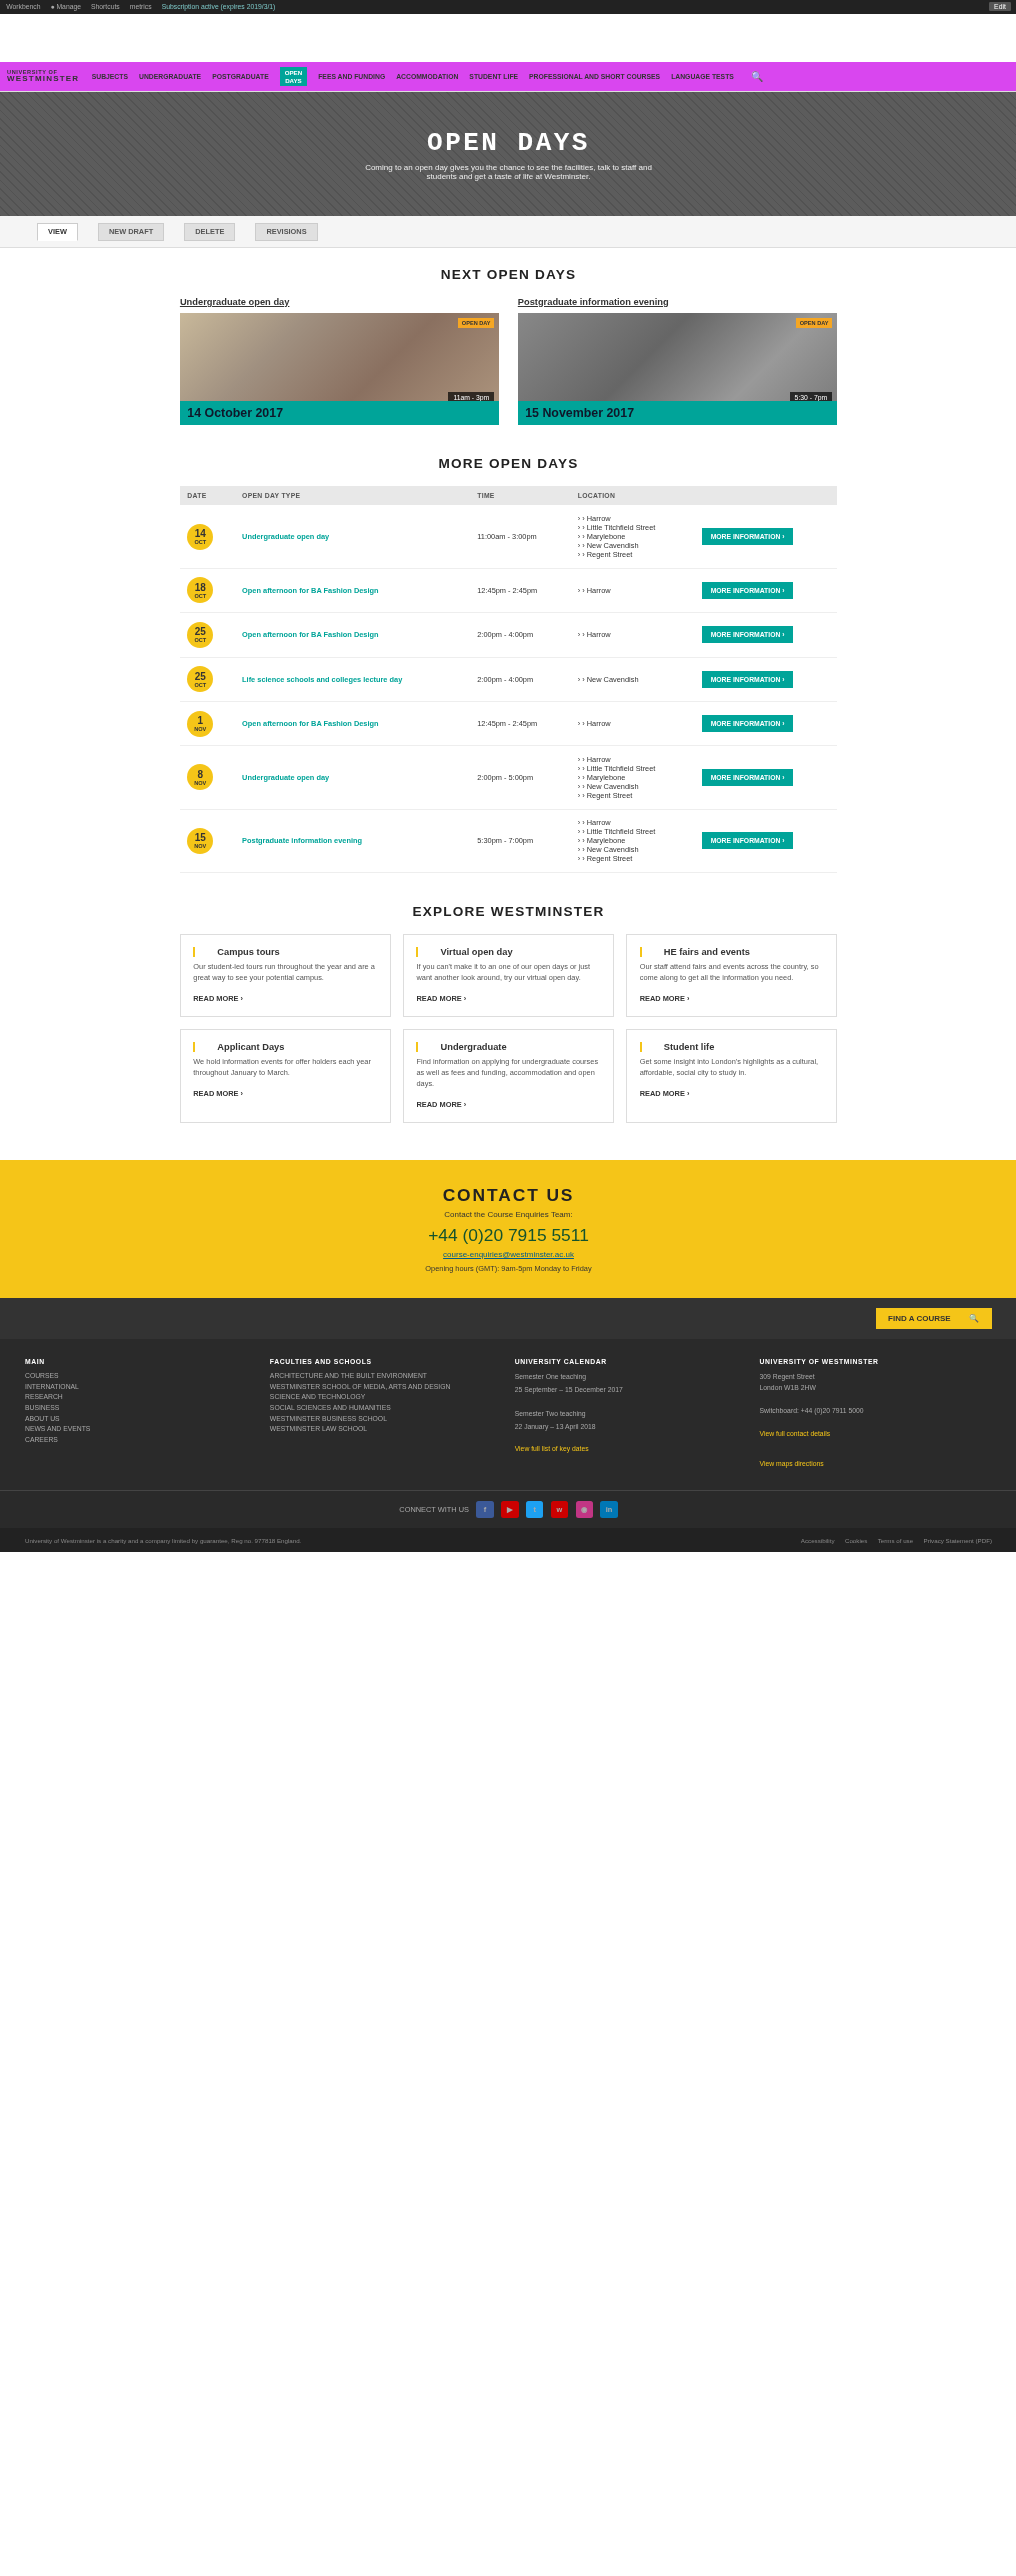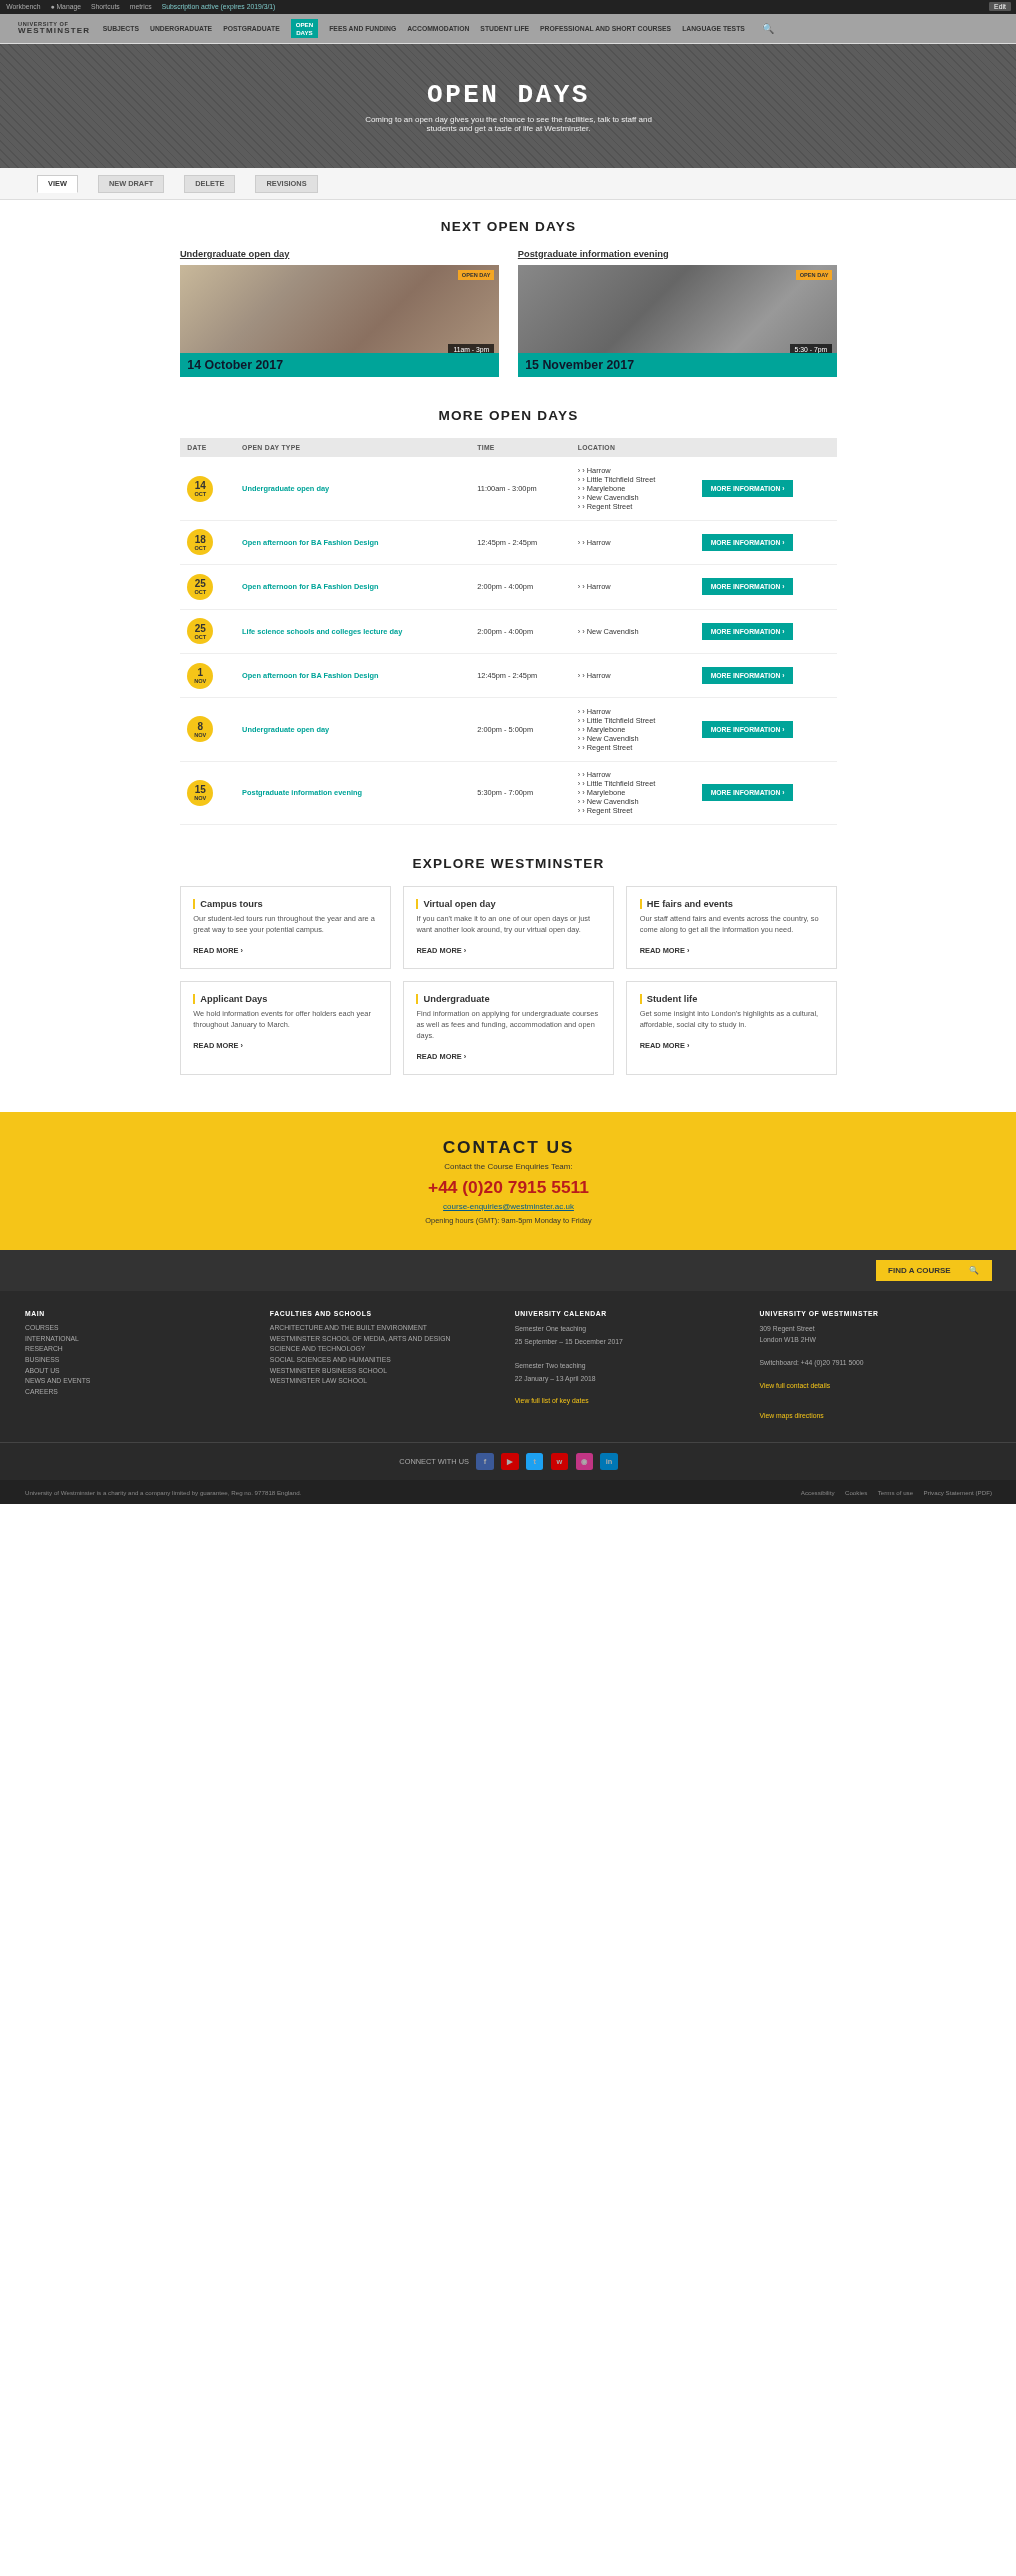--- a/index.html
+++ b/index.html
@@ -22,26 +22,27 @@
       margin-left: auto;
       background: #555;
       color: #fff;
       padding: 1.2px 5px;
       border-radius: 1.2px;
       cursor: pointer;
     }
 
     
     .site-header {
-      background: #a3a3a3;
+      background: #d946ef;
       border-bottom: 0.6px solid #ddd;
-      padding: 5px 18px;
+      padding: 5px 7px;
       display: flex;
       align-items: center;
       gap: 12.4px;
+      margin-top: 48px;
     }
     .logo-area {
       display: flex;
       flex-direction: column;
       line-height: 1.1;
     }
     .logo-area .university { font-size: 5.6px; font-weight: bold; color: #333; letter-spacing: 0.6px; text-transform: uppercase; }
     .logo-area .westminster { font-size: 8px; font-weight: bold; color: #333; text-transform: uppercase; letter-spacing: 1.2px; }
     .main-nav {
       display: flex;
@@ -263,21 +264,21 @@
       border: 0.6px solid #ddd;
       padding: 12.4px;
       background: #fff;
     }
     .explore-card h4 {
       font-size: 9.3px;
       font-weight: 700;
       color: #333;
       margin-bottom: 3.7px;
       border-left: 2.5px solid #f5c518;
-      padding-left: 5px;
+      padding-left: 22px;
     }
     .explore-card p {
       font-size: 7.4px;
       color: #555;
       line-height: 1.5;
       margin-bottom: 10px;
     }
     .read-more-link {
       color: #333;
       font-size: 7.4px;
@@ -301,22 +302,22 @@
       letter-spacing: 1.9px;
       margin-bottom: 3.7px;
     }
     .contact-section .contact-team {
       font-size: 8px;
       color: #333;
       margin-bottom: 6.2px;
     }
     .contact-phone {
       font-size: 17.4px;
-      font-weight: 700;
-      color: #b91c1c;
+      font-weight: 400;
+      color: #14532d;
       margin-bottom: 3.7px;
     }
     .contact-email {
       font-size: 8px;
       color: #005a8e;
       text-decoration: underline;
       margin-bottom: 5px;
       display: block;
     }
     .contact-hours { font-size: 7.4px; color: #333; }

